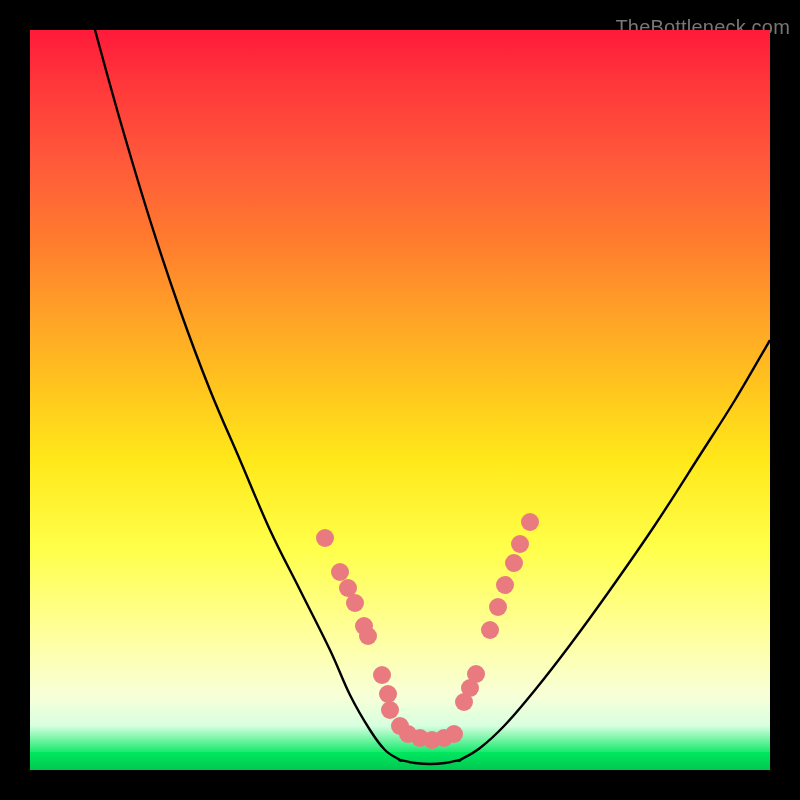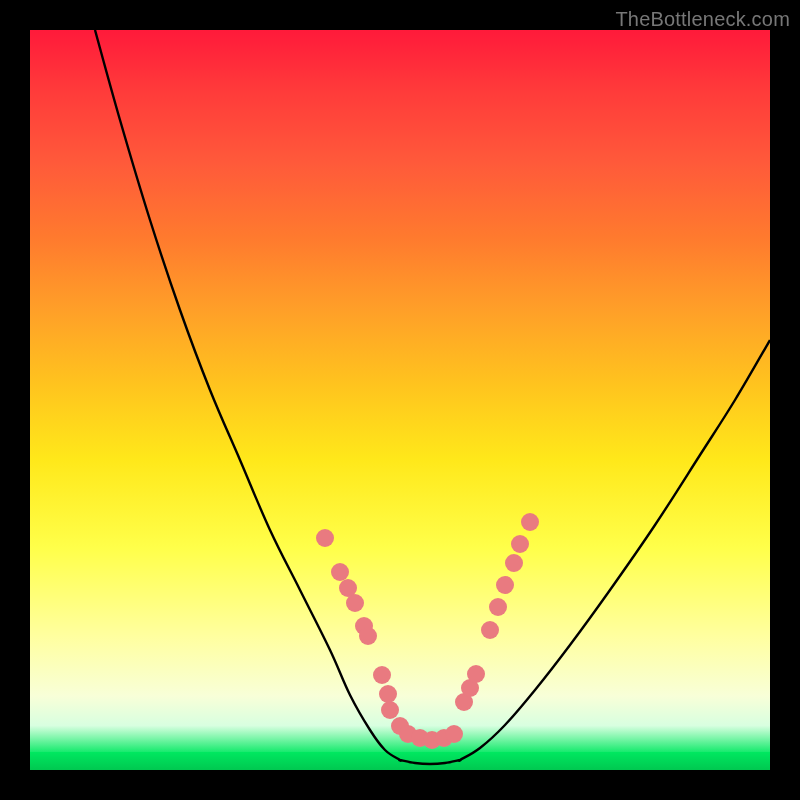--- a/index.html
+++ b/index.html
@@ -44,21 +44,21 @@
   }
   svg.curves {
     position: absolute;
     left: 0;
     top: 0;
     width: 740px;
     height: 740px;
   }
   .attribution {
     position: absolute;
-    top: 8px;
+    top: 16px;
     right: 10px;
     color: #777;
     font-size: 20px;
     letter-spacing: 0.2px;
     user-select: none;
   }
   .green-stripe {
     position: absolute;
     left: 0;
     width: 740px;

